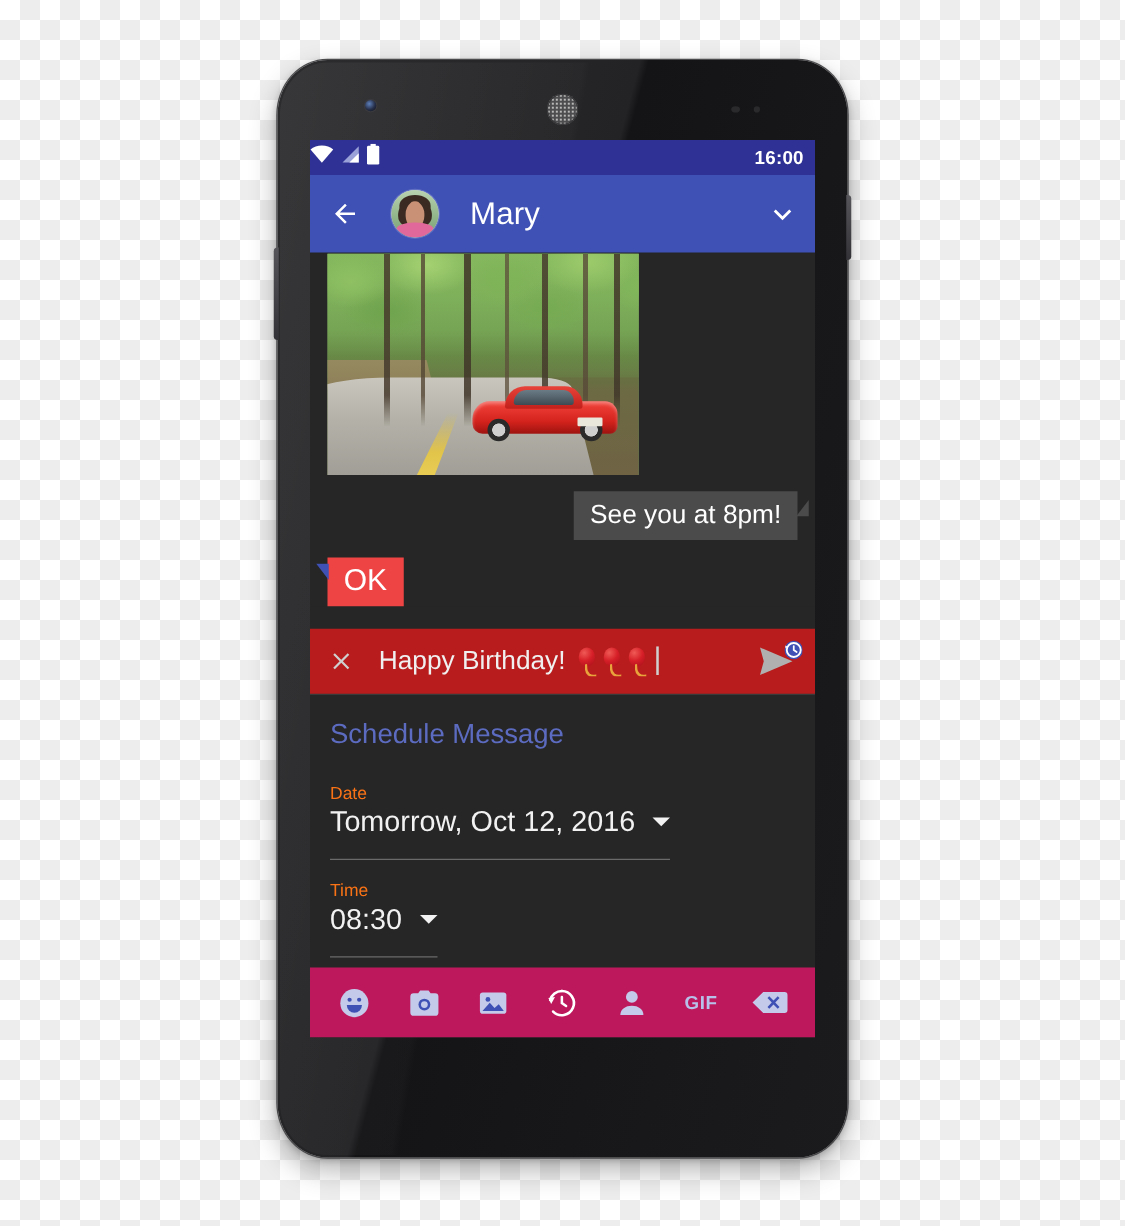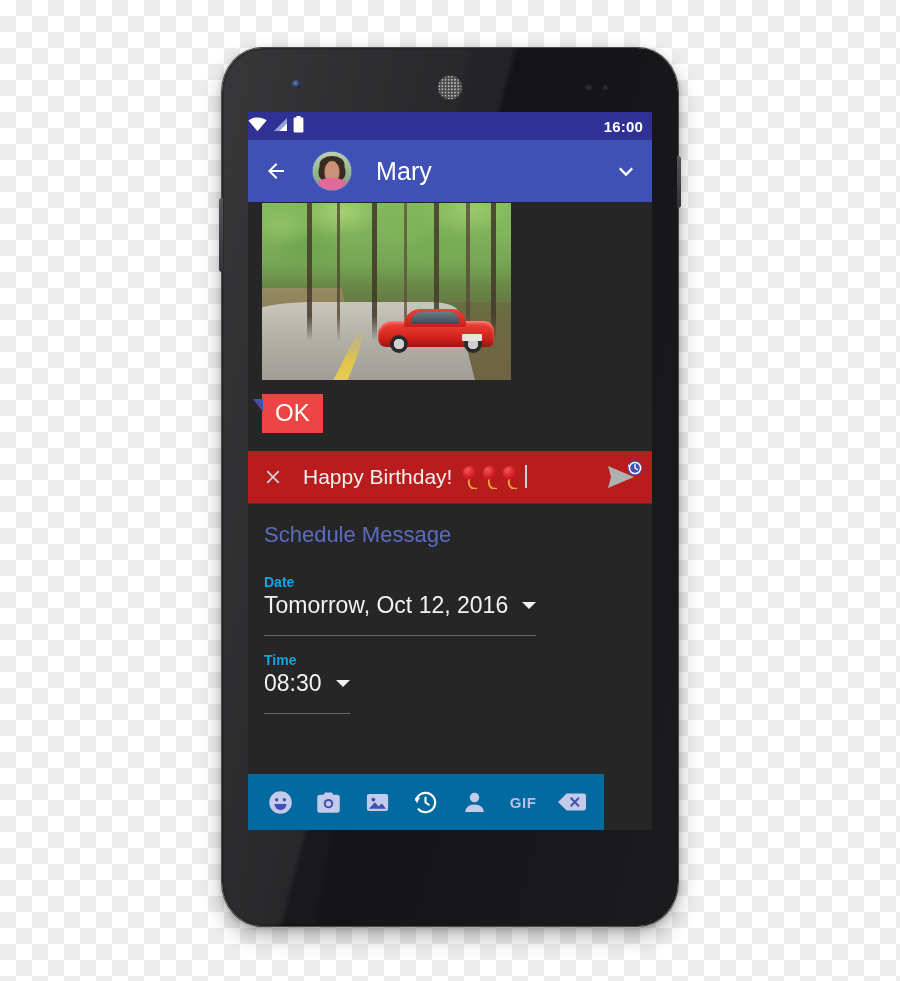--- a/index.html
+++ b/index.html
@@ -329,24 +329,23 @@
   
   .schedule-panel { padding: 0 0 0 16px; background: #262626; }
   .schedule-title {
     color: #5c6bc0;
     font-size: 22px;
     padding-top: 18px;
   }
   .field { margin-top: 26px; }
   .field.time { margin-top: 16px; }
   .field-label {
-    color: #0ea5e9;
+    color: #f97316;
     font-size: 14px;
     margin-bottom: 2px;
-    font-weight: bold;
   }
   .field-value-row {
     display: inline-flex;
     align-items: baseline;
     gap: 14px;
     border-bottom: 1px solid #6a6a6a;
     padding-bottom: 16px;
     cursor: pointer;
   }
   .field-value {
@@ -359,23 +358,23 @@
     border-right: 7px solid transparent;
     border-top: 7px solid #f2f2f2;
     position: relative; top: -4px;
     flex: none;
   }
 
   
   .toolbar {
     position: absolute;
     left: 0; bottom: 0;
-    width: 356px;
+    width: 404px;
     height: 56px;
-    background: #0369a1;
+    background: #be185d;
     display: flex;
     align-items: center;
     justify-content: space-around;
     padding: 0 8px;
     box-sizing: border-box;
   }
   .tool { width: 30px; height: 30px; cursor: pointer; display: flex; align-items: center; justify-content: center; }
   .tool svg { display: block; }
   .gif-badge {
     color: #b7c0e8;
@@ -462,20 +461,23 @@
           <span class="car">
             <span class="body"></span>
             <span class="cabin"></span>
             <span class="glass"></span>
             <span class="wheel w1"></span>
             <span class="wheel w2"></span>
             <span class="plate"></span>
           </span>
         </div>
 
+        <div class="bubble-row incoming">
+          <div class="bubble grey">See you at 8pm!</div>
+        </div>
 
         <div class="bubble-row outgoing">
           <div class="bubble blue">OK</div>
         </div>
       </div>
 
       <div class="compose">
         <span class="close-x">
           <svg width="22" height="22" viewBox="0 0 24 24">
               <path d="M19 6.4 17.6 5 12 10.6 6.4 5 5 6.4 10.6 12 5 17.6 6.4 19 12 13.4 17.6 19 19 17.6 13.4 12z" fill="#cfcfcf"></path>

